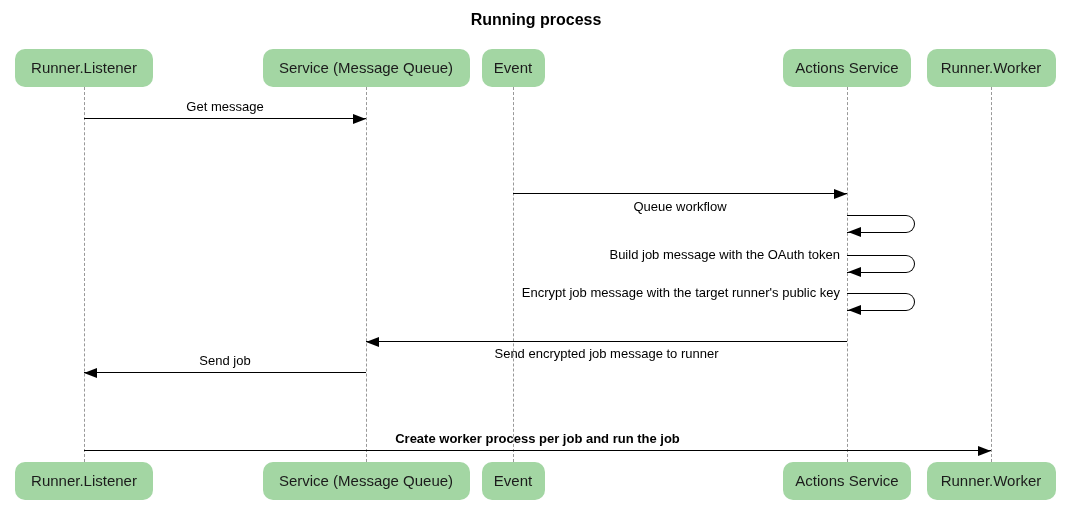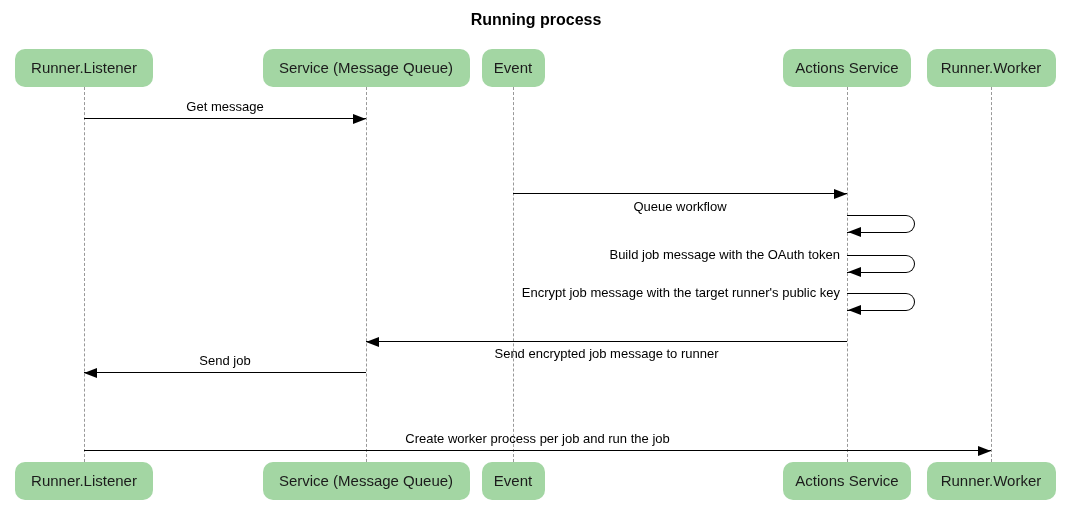--- a/index.html
+++ b/index.html
@@ -151,14 +151,14 @@
     <div class="arrowhead left" style="left: 848px; top: 305px;"></div>
     <div class="selfloop-label" style="left: 320px; top: 285px; width: 520px;">Encrypt job message with the target runner's public key</div>
     <div class="msg-line" style="left: 366px; top: 341px; width: 481px;"></div>
     <div class="arrowhead left" style="left: 366px; top: 337px;"></div>
     <div class="msg-label" style="left: 366px; top: 322px; width: 481px; margin-top: 24px;">Send encrypted job message to runner</div>
     <div class="msg-line" style="left: 84px; top: 372px; width: 282px;"></div>
     <div class="arrowhead left" style="left: 84px; top: 368px;"></div>
     <div class="msg-label" style="left: 84px; top: 353px; width: 282px;">Send job</div>
     <div class="msg-line" style="left: 84px; top: 450px; width: 907px;"></div>
     <div class="arrowhead right" style="left: 978px; top: 446px;"></div>
-    <div class="msg-label" style="left: 84px; top: 431px; width: 907px;">Create worker process per job and run the job</div>
+    <div class="msg-label" style="left: 84px; top: 431px; width: 907px; font-weight: bold;">Create worker process per job and run the job</div>
   </div>
 
 </body></html>

